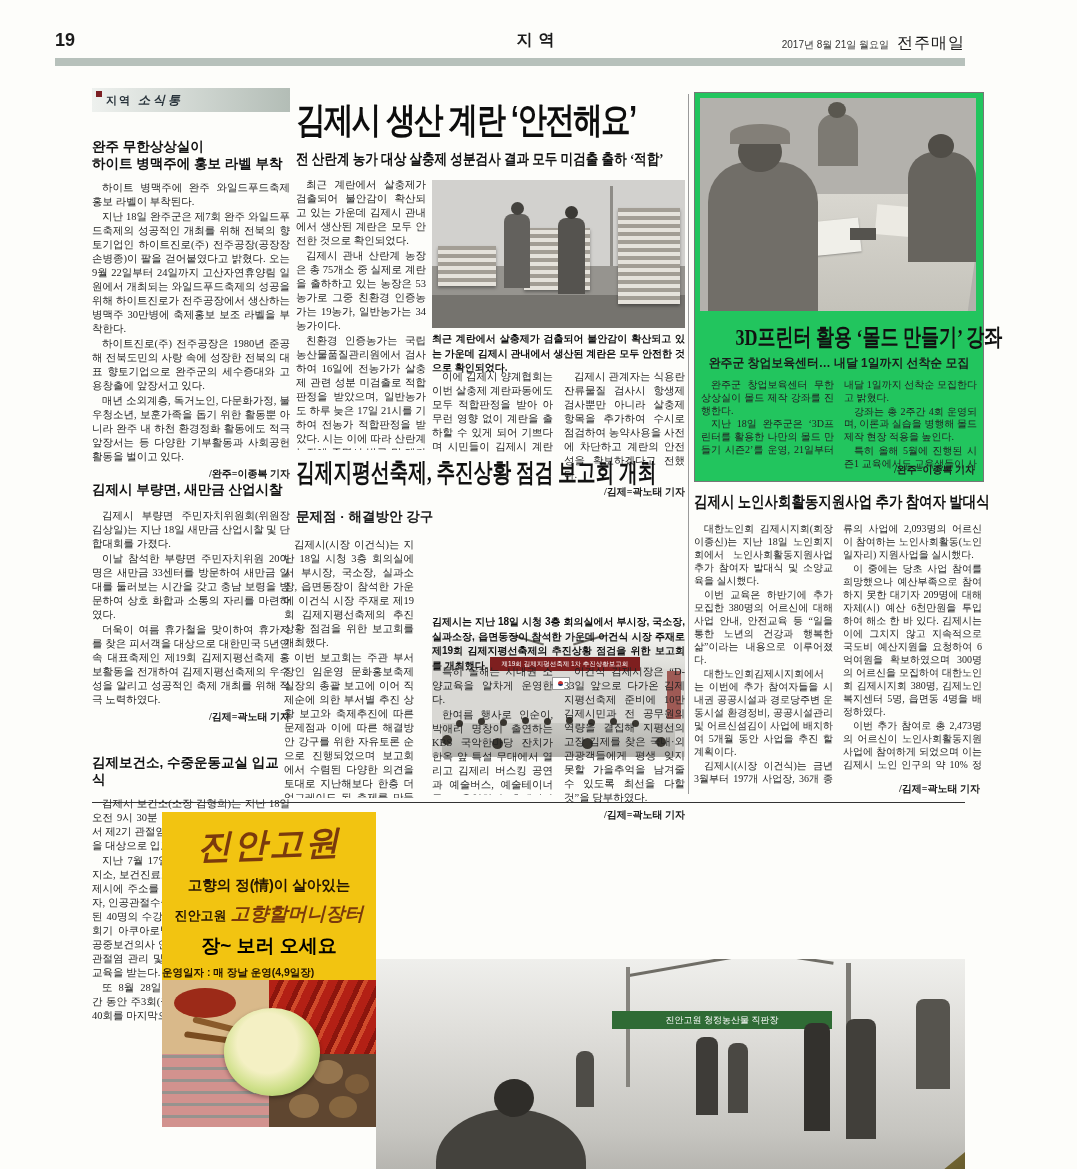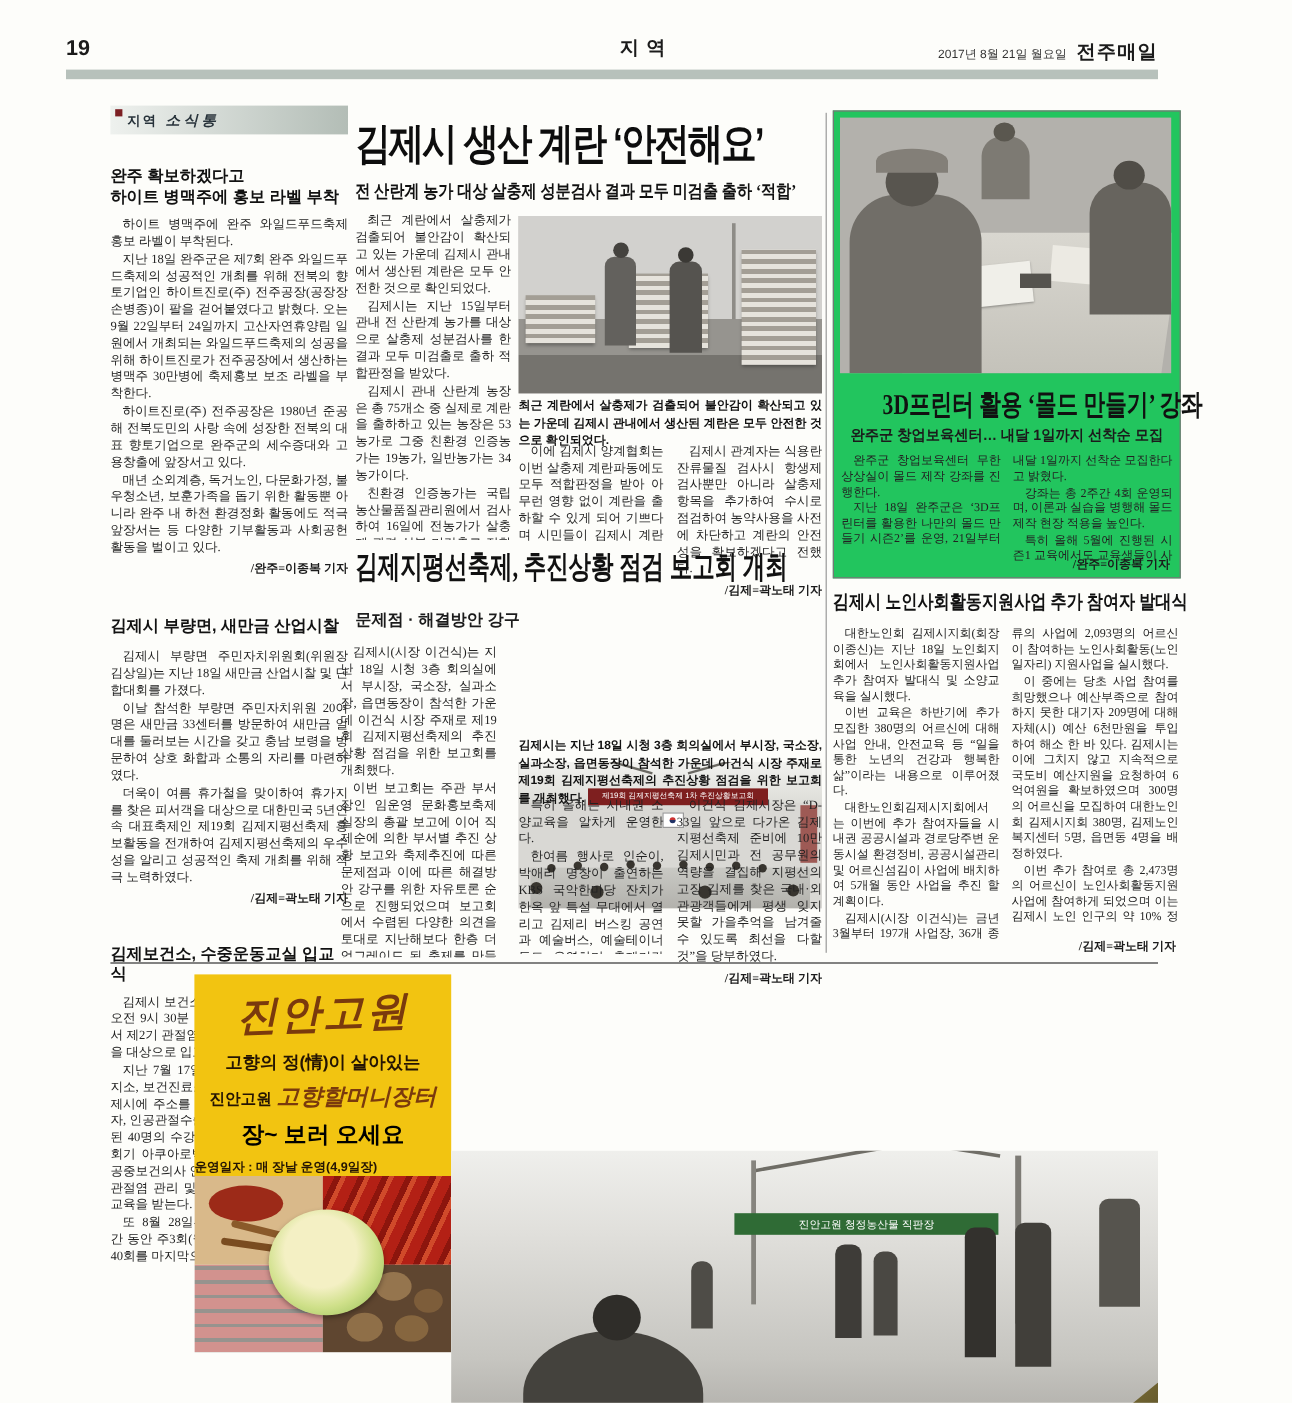--- a/index.html
+++ b/index.html
@@ -8,21 +8,21 @@
   .abs{position:absolute;}
   .sans{font-family:"Liberation Sans","DejaVu Sans",sans-serif;}
   p{margin:0 0 1px 0;text-indent:10px;}
   .bodytxt{font-size:10.5px;line-height:14px;text-align:justify;color:#222;overflow:hidden;}
   .byline{text-align:right;font-weight:bold;font-size:10px;margin-top:2px;text-indent:0;}
   .twocol{column-count:2;column-gap:10px;column-fill:auto;height:100%;}
   
   .pagenum{font-size:18px;font-weight:bold;}
   .section-title{font-size:16px;font-weight:bold;letter-spacing:6px;}
   .dateline{font-size:10px;color:#333;}
-  .papername{font-size:16px;font-weight:700;letter-spacing:1px;}
+  .papername{font-size:16px;font-weight:400;letter-spacing:1px;}
   .graybar{background:#b7c1bb;height:8px;}
   
   .newsbox{background:linear-gradient(90deg,#eef1ee,#b3bdb6);height:24px;display:flex;align-items:center;
            padding-left:14px;position:relative;}
   .newsbox .tick{position:absolute;left:4px;top:3px;width:6px;height:6px;background:#7c1f23;}
   .newsbox .t1{font-size:11px;font-weight:bold;color:#27323a;letter-spacing:2px;}
   .newsbox .t2{font-size:12px;font-weight:bold;font-style:italic;color:#27323a;margin-left:6px;
                font-family:"Liberation Serif","DejaVu Serif",serif;letter-spacing:3px;}
   .sb-title{font-size:13.5px;font-weight:bold;line-height:17px;white-space:pre-line;
             font-family:"Liberation Sans","DejaVu Sans",sans-serif;color:#111;}
@@ -91,32 +91,32 @@
 <div class="abs graybar" style="left:55px;top:58px;width:910px;"></div>
 
 <div class="abs" style="left:92px;top:88px;width:198px;">
   <div class="newsbox">
     <span class="tick"></span>
     <span class="t1">지역</span>
     <span class="t2">소식통</span>
   </div>
 
   <div style="margin-top:26px;">
-    <div class="sb-title">완주 확보하겠다고
+    <div class="sb-title">완주 무한상상실이
 하이트 병맥주에 홍보 라벨 부착</div>
     <div class="bodytxt" style="margin-top:9px;">
         <p>하이트 병맥주에 완주 와일드푸드축제 홍보 라벨이 부착된다.</p>
         <p>지난 18일 완주군은 제7회 완주 와일드푸드축제의 성공적인 개최를 위해 전북의 향토기업인 하이트진로(주) 전주공장(공장장 손병종)이 팔을 걷어붙였다고 밝혔다. 오는 9월 22일부터 24일까지 고산자연휴양림 일원에서 개최되는 와일드푸드축제의 성공을 위해 하이트진로가 전주공장에서 생산하는 병맥주 30만병에 축제홍보 보조 라벨을 부착한다.</p>
         <p>하이트진로(주) 전주공장은 1980년 준공해 전북도민의 사랑 속에 성장한 전북의 대표 향토기업으로 완주군의 세수증대와 고용창출에 앞장서고 있다.</p>
         <p>매년 소외계층, 독거노인, 다문화가정, 불우청소년, 보훈가족을 돕기 위한 활동뿐 아니라 완주 내 하천 환경정화 활동에도 적극 앞장서는 등 다양한 기부활동과 사회공헌활동을 벌이고 있다.</p>
       </div>
     <div class="byline">/완주=이종복 기자</div>
   </div>
 
-  <div style="margin-top:32px;">
+  <div style="">
     <div class="sb-title">김제시 부량면, 새만금 산업시찰</div>
     <div class="bodytxt" style="margin-top:11px;">
         <p>김제시 부량면 주민자치위원회(위원장 김상일)는 지난 18일 새만금 산업시찰 및 단합대회를 가졌다.</p>
         <p>이날 참석한 부량면 주민자치위원 20여명은 새만금 33센터를 방문하여 새만금 일대를 둘러보는 시간을 갖고 충남 보령을 방문하여 상호 화합과 소통의 자리를 마련하였다.</p>
         <p>더욱이 여름 휴가철을 맞이하여 휴가지를 찾은 피서객을 대상으로 대한민국 5년연속 대표축제인 제19회 김제지평선축제 홍보활동을 전개하여 김제지평선축제의 우수성을 알리고 성공적인 축제 개최를 위해 적극 노력하였다.</p>
       </div>
     <div class="byline">/김제=곽노태 기자</div>
   </div>
 
   <div style="margin-top:30px;">
@@ -128,21 +128,20 @@
       </div>
     <div class="byline">/김제=곽노태 기자</div>
   </div>
 </div>
 
 <div class="abs headline-main" style="left:296px;top:96px;width:390px;">김제시 생산 계란 ‘안전해요’</div>
 <div class="abs subhead-main" style="left:296px;top:150px;width:390px;">전 산란계 농가 대상 살충제 성분검사 결과 모두 미검출 출하 ‘적합’</div>
 
 <div class="abs bodytxt" style="left:296px;top:178px;width:130px;height:272px;">
     <p>최근 계란에서 살충제가 검출되어 불안감이 확산되고 있는 가운데 김제시 관내에서 생산된 계란은 모두 안전한 것으로 확인되었다.</p>
-    <p>김제시는 지난 15일부터 관내 전 산란계 농가를 대상으로 살충제 성분검사를 한 결과 모두 미검출로 출하 적합판정을 받았다.</p>
     <p>김제시 관내 산란계 농장은 총 75개소 중 실제로 계란을 출하하고 있는 농장은 53농가로 그중 친환경 인증농가는 19농가, 일반농가는 34농가이다.</p>
     <p>친환경 인증농가는 국립농산물품질관리원에서 검사하여 16일에 전농가가 살충제 관련 성분 미검출로 적합판정을 받았으며, 일반농가도 하루 늦은 17일 21시를 기하여 전농가 적합판정을 받았다. 시는 이에 따라 산란계 농장에 증명서 발급 및 계란 유통을 허용했다.</p>
   </div>
 
 <div class="abs photo" style="left:432px;top:180px;width:253px;height:148px;">
   <div class="eggwall"></div>
   <div style="position:absolute;left:178px;top:6px;width:3px;height:80px;background:#8e8c87;"></div>
   <div class="eggstack" style="left:6px;top:66px;width:58px;height:40px;"></div>
   <div class="eggstack" style="left:92px;top:48px;width:66px;height:62px;"></div>
   <div class="eggstack" style="left:186px;top:28px;width:62px;height:96px;"></div>

